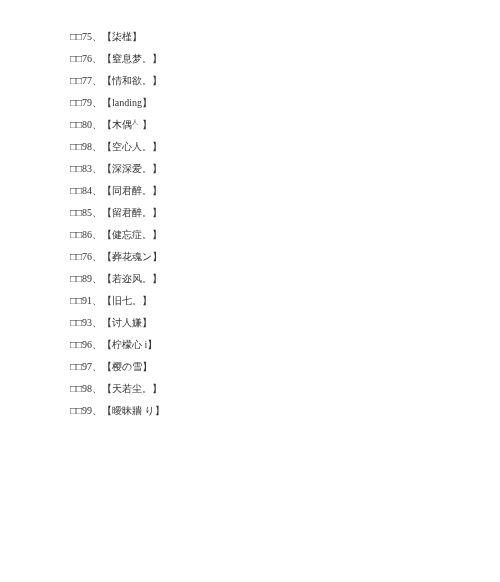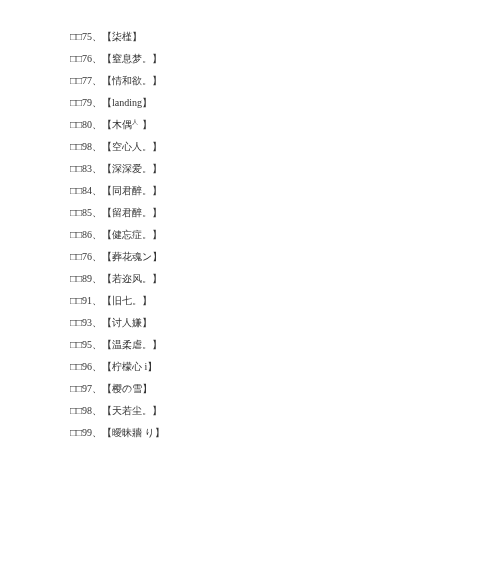--- a/index.html
+++ b/index.html
@@ -33,18 +33,17 @@
     <div class="entry"><span class="prefix">□□</span><span>80</span><span>、</span><span>【木偶㆟】</span></div>
     <div class="entry"><span class="prefix">□□</span><span>98</span><span>、</span><span>【空心人。】</span></div>
     <div class="entry"><span class="prefix">□□</span><span>83</span><span>、</span><span>【深深爱。】</span></div>
     <div class="entry"><span class="prefix">□□</span><span>84</span><span>、</span><span>【同君醉。】</span></div>
     <div class="entry"><span class="prefix">□□</span><span>85</span><span>、</span><span>【留君醉。】</span></div>
     <div class="entry"><span class="prefix">□□</span><span>86</span><span>、</span><span>【健忘症。】</span></div>
     <div class="entry"><span class="prefix">□□</span><span>76</span><span>、</span><span>【葬花魂ン】</span></div>
     <div class="entry"><span class="prefix">□□</span><span>89</span><span>、</span><span>【若迩风。】</span></div>
     <div class="entry"><span class="prefix">□□</span><span>91</span><span>、</span><span>【旧七。】</span></div>
     <div class="entry"><span class="prefix">□□</span><span>93</span><span>、</span><span>【讨人嫌】</span></div>
-    <div class="entry"><span class="prefix">□□</span><span>95</span><span>、</span><span>【温柔虐。】</span></div>
     <div class="entry"><span class="prefix">□□</span><span>96</span><span>、</span><span>【柠檬心 i】</span></div>
     <div class="entry"><span class="prefix">□□</span><span>97</span><span>、</span><span>【樱の雪】</span></div>
     <div class="entry"><span class="prefix">□□</span><span>98</span><span>、</span><span>【天若尘。】</span></div>
     <div class="entry"><span class="prefix">□□</span><span>99</span><span>、</span><span>【曖昧牆 り】</span></div>
   </div>
 
 </body></html>

